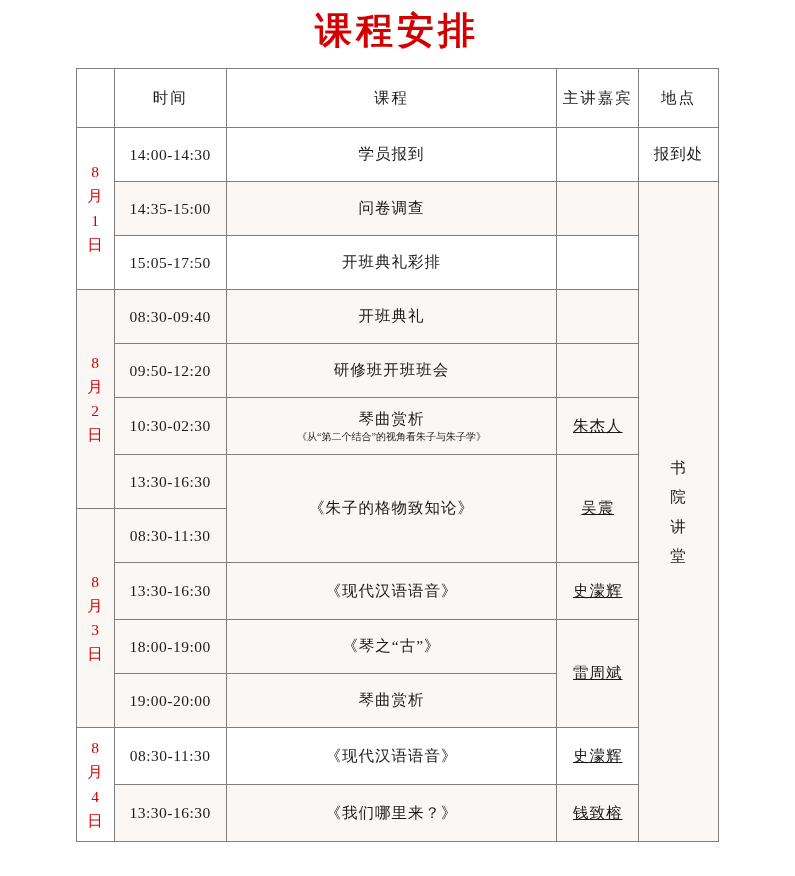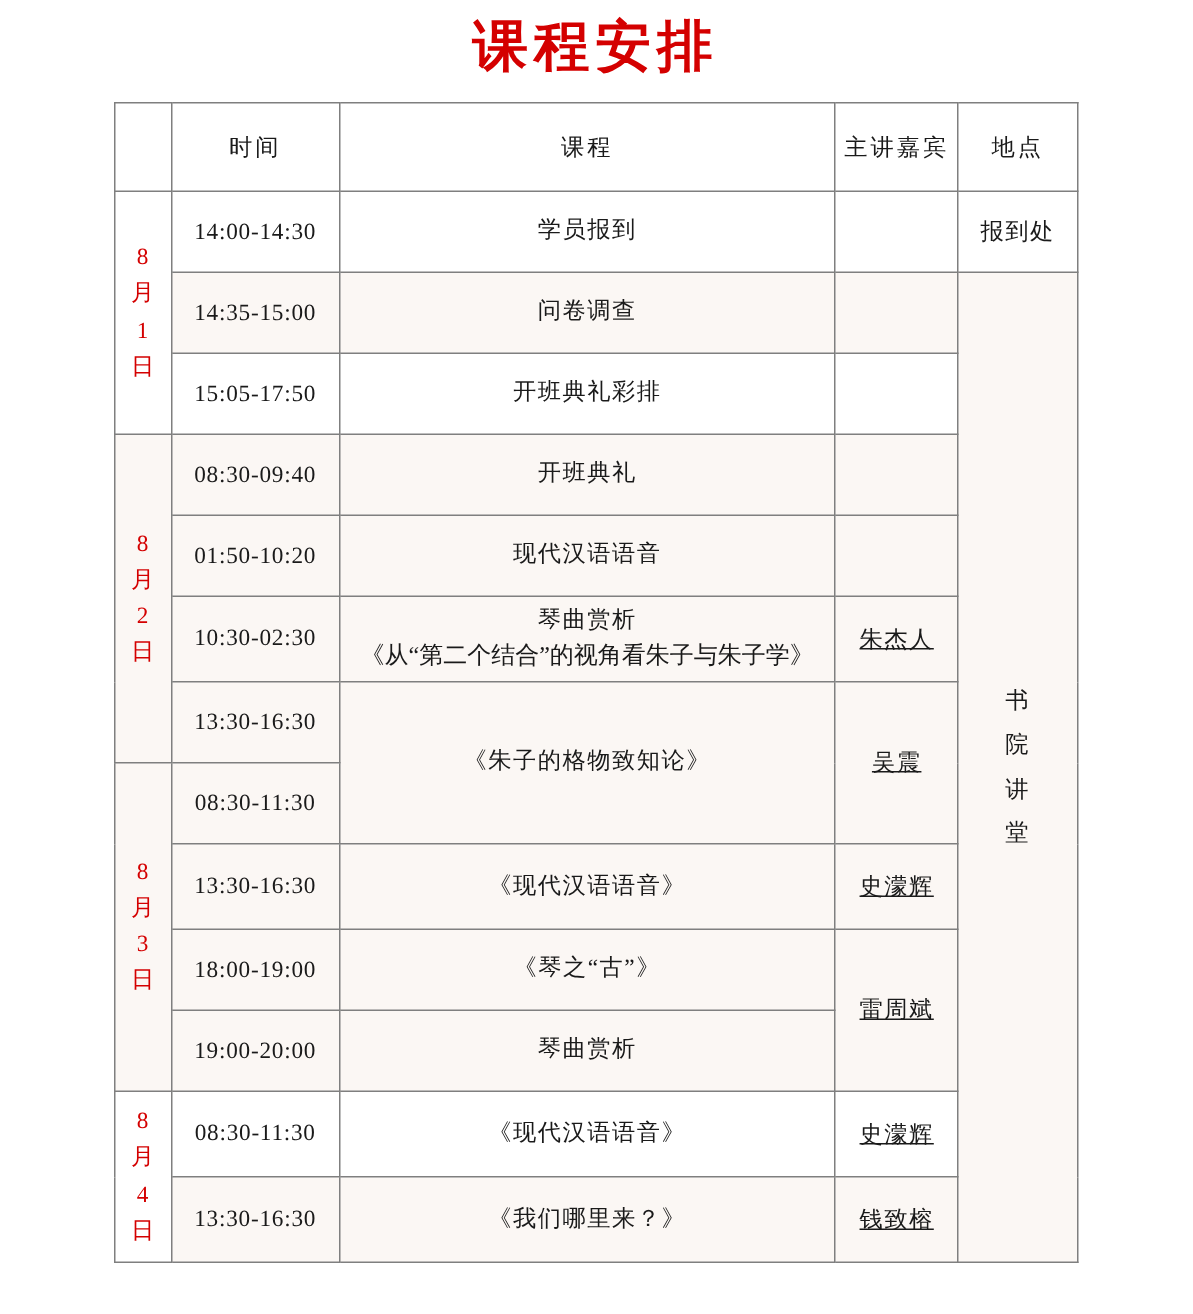--- a/index.html
+++ b/index.html
@@ -76,21 +76,21 @@
     letter-spacing: 0.5px;
   }
   .course-cell {
     font-size: 16px;
     line-height: 1.45;
     padding: 6px 4px;
     letter-spacing: 1px;
   }
   .course-cell .sub {
     display: block;
-    font-size: 16px;
+    font-size: 10px;
     letter-spacing: 0px;
   }
   .guest-cell {
     font-size: 16px;
     letter-spacing: 1px;
     text-decoration: underline;
   }
   .place-cell {
     font-size: 16px;
     letter-spacing: 1px;
@@ -168,22 +168,22 @@
             <span>8</span>
             <span>月</span>
             <span>2</span>
             <span>日</span>
           </td>
           <td class="time-cell">08:30-09:40</td>
           <td class="course-cell">开班典礼</td>
           <td class="guest-cell"></td>
         </tr>
         <tr class="row-h1 shade">
-          <td class="time-cell">01:50-10:20</td>
-          <td class="course-cell">现代汉语语音</td>
+          <td class="time-cell">09:50-12:20</td>
+          <td class="course-cell">研修班开班班会</td>
           <td class="guest-cell"></td>
         </tr>
         <tr class="row-h2 shade">
           <td class="time-cell">10:30-02:30</td>
           <td class="course-cell">
             <span>琴曲赏析</span>
             <span class="sub">《从“第二个结合”的视角看朱子与朱子学》</span>
           </td>
           <td class="guest-cell">朱杰人</td>
         </tr>

